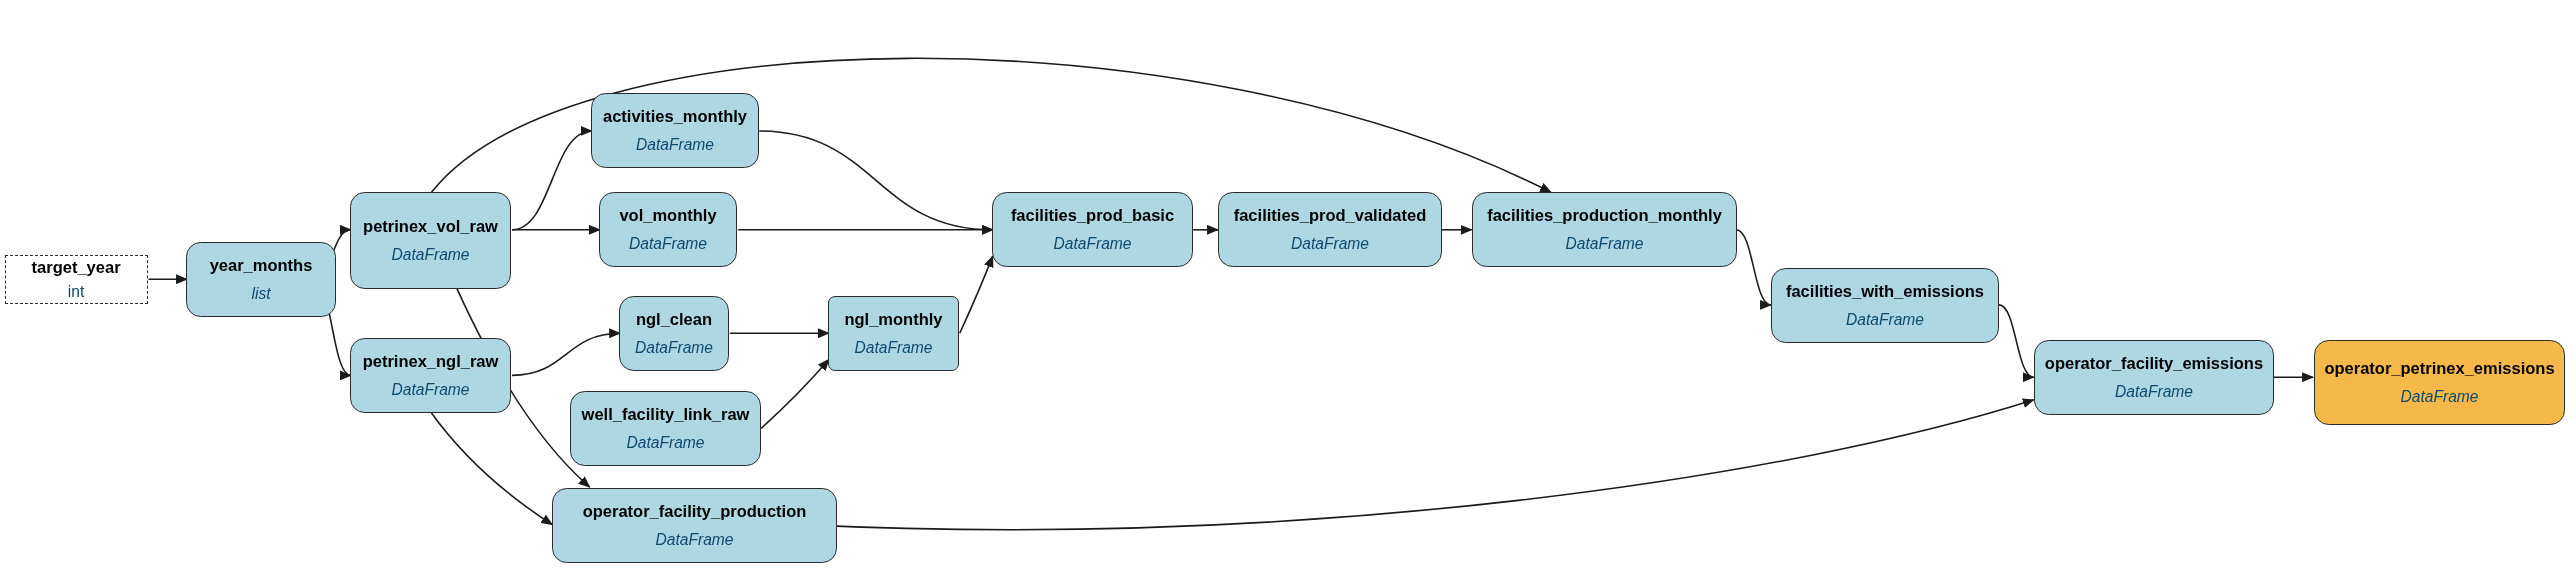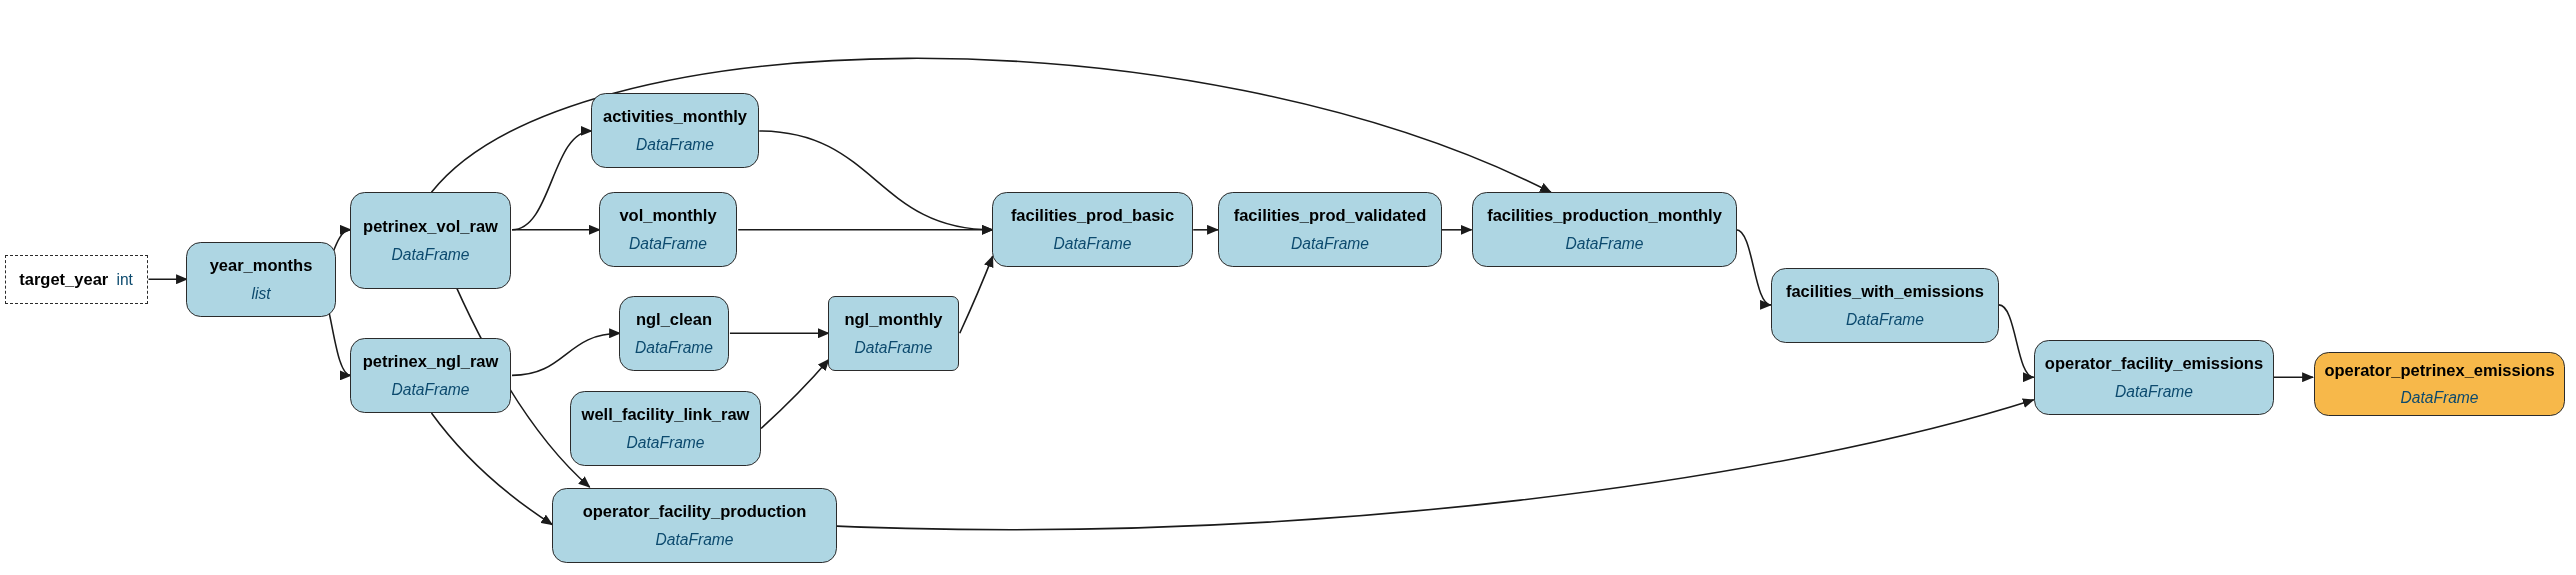--- a/index.html
+++ b/index.html
@@ -8,21 +8,21 @@
   .edge{fill:none;stroke:#1a1a1a;stroke-width:1.7px;}
 
   .node{
     position:absolute;z-index:2;box-sizing:border-box;
     border:1.8px solid #2b2b2b;border-radius:14.7px;
     background:var(--fn-fill,#aed6e3);
     display:flex;flex-direction:column;align-items:center;justify-content:center;
     gap:12px;text-align:center;padding:5.5px 7.3px;
   }
   .node.output{background:var(--out-fill,#f7b84a);}
-  .node.input{flex-direction:row;gap:8.2px;border-style:dashed;border-radius:0;background:#ffffff;}
+  .node.input{flex-direction:column;gap:8.2px;border-style:dashed;border-radius:0;background:#ffffff;}
   .nlabel{font-weight:bold;font-size:16.5px;color:#000;white-space:nowrap;line-height:1;}
   .nsub{font-style:italic;font-size:15.6px;color:#0c4a6e;white-space:nowrap;line-height:1;}
   .node.input .nsub{font-style:normal;}
 
   #legend{
     position:absolute;left:36px;top:13px;width:93px;height:231px;z-index:2;
     border:1.4px solid #4a4a4a;background:#fff;box-sizing:border-box;
     display:flex;flex-direction:column;align-items:center;gap:24px;padding:7.3px 0 0 0;
   }
   #legend-title{font-size:15.6px;color:#000;}
@@ -125,20 +125,20 @@
         <div class="nsub">DataFrame</div>
       </div>
       <div class="node function" style="left: 552px; top: 488px; width: 285px; height: 75px;">
         <div class="nlabel">operator_facility_production</div>
         <div class="nsub">DataFrame</div>
       </div>
       <div class="node function" style="left: 2034px; top: 340px; width: 240px; height: 75px;">
         <div class="nlabel">operator_facility_emissions</div>
         <div class="nsub">DataFrame</div>
       </div>
-      <div class="node output" style="left: 2314px; top: 352px; width: 251px; height: 64px;">
+      <div class="node output" style="left: 2314px; top: 340px; width: 251px; height: 85px;">
         <div class="nlabel">operator_petrinex_emissions</div>
         <div class="nsub">DataFrame</div>
       </div>
     </div>
 
 </div>
 
 
 </body></html>

